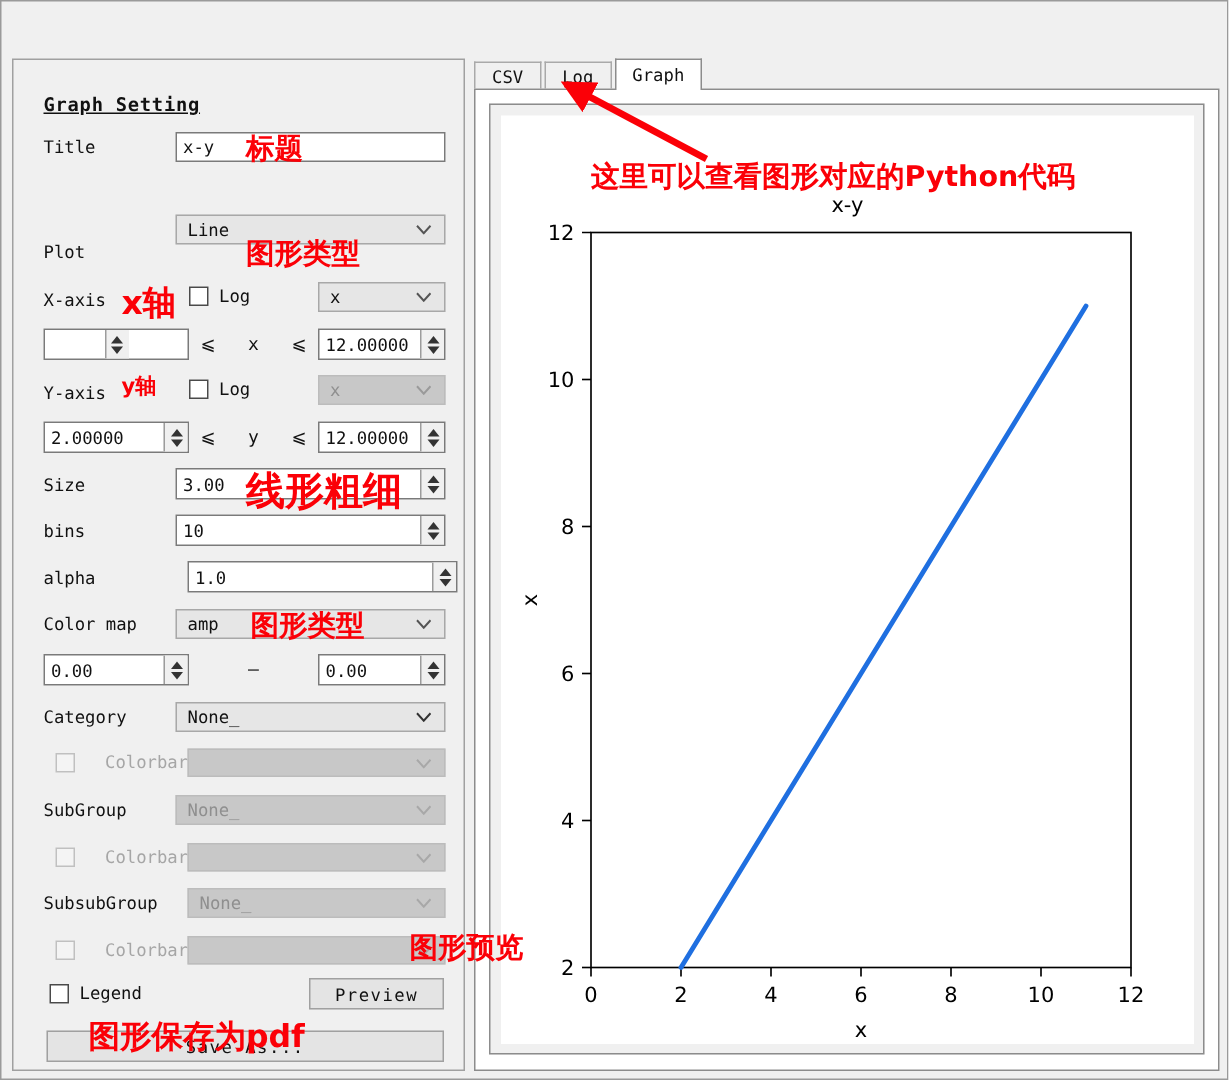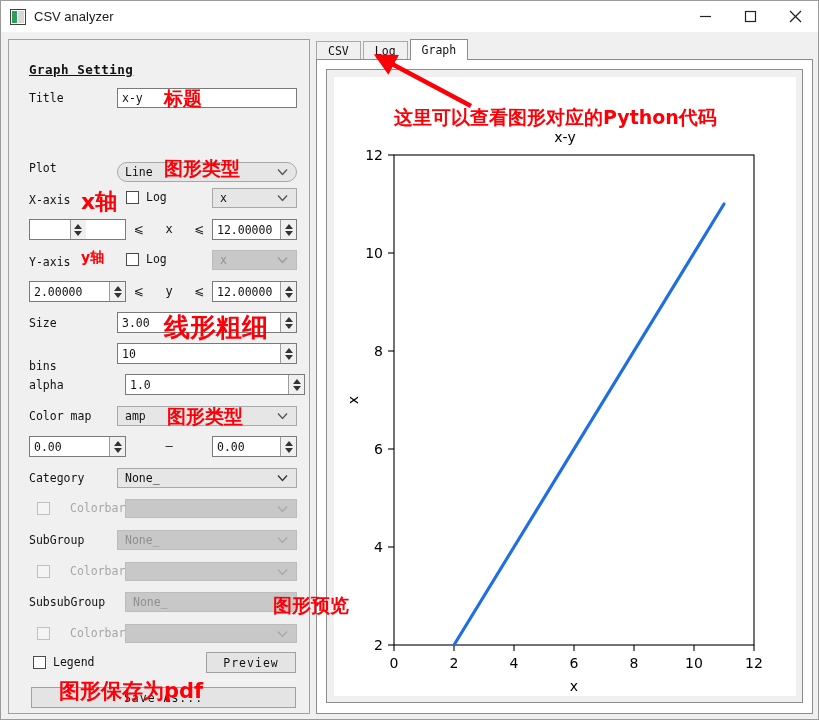--- a/index.html
+++ b/index.html
@@ -231,55 +231,33 @@
     font-family: "DejaVu Sans", sans-serif;
     font-size: 14px; color: #000;
     white-space: nowrap;
   }
 </style>
 </head>
 <body>
 
 <div id="app">
 
-  <div id="titlebar">
-    <div id="title-icon"></div>
-    <div id="title-text">CSV analyzer</div>
-    <div class="win-btns">
-      <div class="win-btn">
-        <svg width="13" height="13" viewBox="0 0 13 13">
-            <line x1="1" y1="6.5" x2="12" y2="6.5" stroke="#222" stroke-width="1.2"></line>
-          </svg>
-      </div>
-      <div class="win-btn">
-        <svg width="13" height="13" viewBox="0 0 13 13">
-            <rect x="1.5" y="1.5" width="10" height="10" fill="none" stroke="#222" stroke-width="1.2"></rect>
-          </svg>
-      </div>
-      <div class="win-btn">
-        <svg width="15" height="15" viewBox="0 0 15 15">
-            <line x1="2" y1="2" x2="13" y2="13" stroke="#222" stroke-width="1.3"></line>
-            <line x1="13" y1="2" x2="2" y2="13" stroke="#222" stroke-width="1.3"></line>
-          </svg>
-      </div>
-    </div>
-  </div>
 
   <div id="left-panel">
 
     <div id="graph-setting-title">Graph Setting</div>
 
     <div class="row-label" style="left:20px; top:51px;">Title</div>
     <div class="txtfield" style="left:108px; top:48px; width:180px; height:20px;">
       <span>x-y</span>
     </div>
     <div class="anno" style="left:155px; top:46px; font-size:19px;">标题</div>
 
     <div class="row-label" style="left:20px; top:121px;">Plot</div>
-    <div class="combo" style="left:108px; top:122px; width:180px; height:20px;border-radius:10px;">
+    <div class="combo" style="left:108px; top:103px; width:180px; height:20px;">
       <span>Line</span>
       <span class="chev">
         <svg width="11" height="7" viewBox="0 0 11 7">
             <polyline points="1,1 5.5,6 10,1" fill="none" stroke="#555" stroke-width="1.3"></polyline>
           </svg>
       </span>
     </div>
     <div class="anno" style="left:155px; top:116px; font-size:19px;">图形类型</div>
 
     <div class="row-label" style="left:20px; top:153px;">X-axis</div>
@@ -355,21 +333,21 @@
     <div class="row-label" style="left:20px; top:276px;">Size</div>
     <div class="spin" style="left:108px; top:272px; width:180px; height:21px;">
       <span class="val">3.00</span>
       <span class="arrows">
           <i class="up"></i>
           <i class="dn"></i>
         </span>
     </div>
     <div class="anno" style="left:155px; top:270px; font-size:26px;">线形粗细</div>
 
-    <div class="row-label" style="left:20px; top:319px;">bins</div>
+    <div class="row-label" style="left:20px; top:307px;">bins</div>
     <div class="spin" style="left:108px; top:303px; width:180px; height:21px;">
       <span class="val">10</span>
       <span class="arrows">
           <i class="up"></i>
           <i class="dn"></i>
         </span>
     </div>
 
     <div class="row-label" style="left:20px; top:338px;">alpha</div>
     <div class="spin" style="left:116px; top:334px; width:180px; height:21px;">
@@ -482,21 +460,21 @@
     </div>
     <div class="btn" style="left:197px; top:612px; width:90px; height:21px;">
       <span>Preview</span>
     </div>
 
     <div class="btn" style="left:22px; top:647px; width:265px; height:21px;">
       <span>Save As...</span>
     </div>
   </div>
 
-  <div class="anno" style="left:272px; top:592px; font-size:19px; z-index:40;">图形预览</div>
+  <div class="anno" style="left:272px; top:618px; font-size:19px; z-index:40;">图形预览</div>
   <div class="anno" style="left:58px; top:676px; font-size:21px; z-index:40;">图形保存为pdf</div>
 
   <div id="right-panel">
 
     <div id="tabstrip">
       <div class="tab">
         <span>CSV</span>
       </div>
       <div class="tab">
         <span>Log</span>

